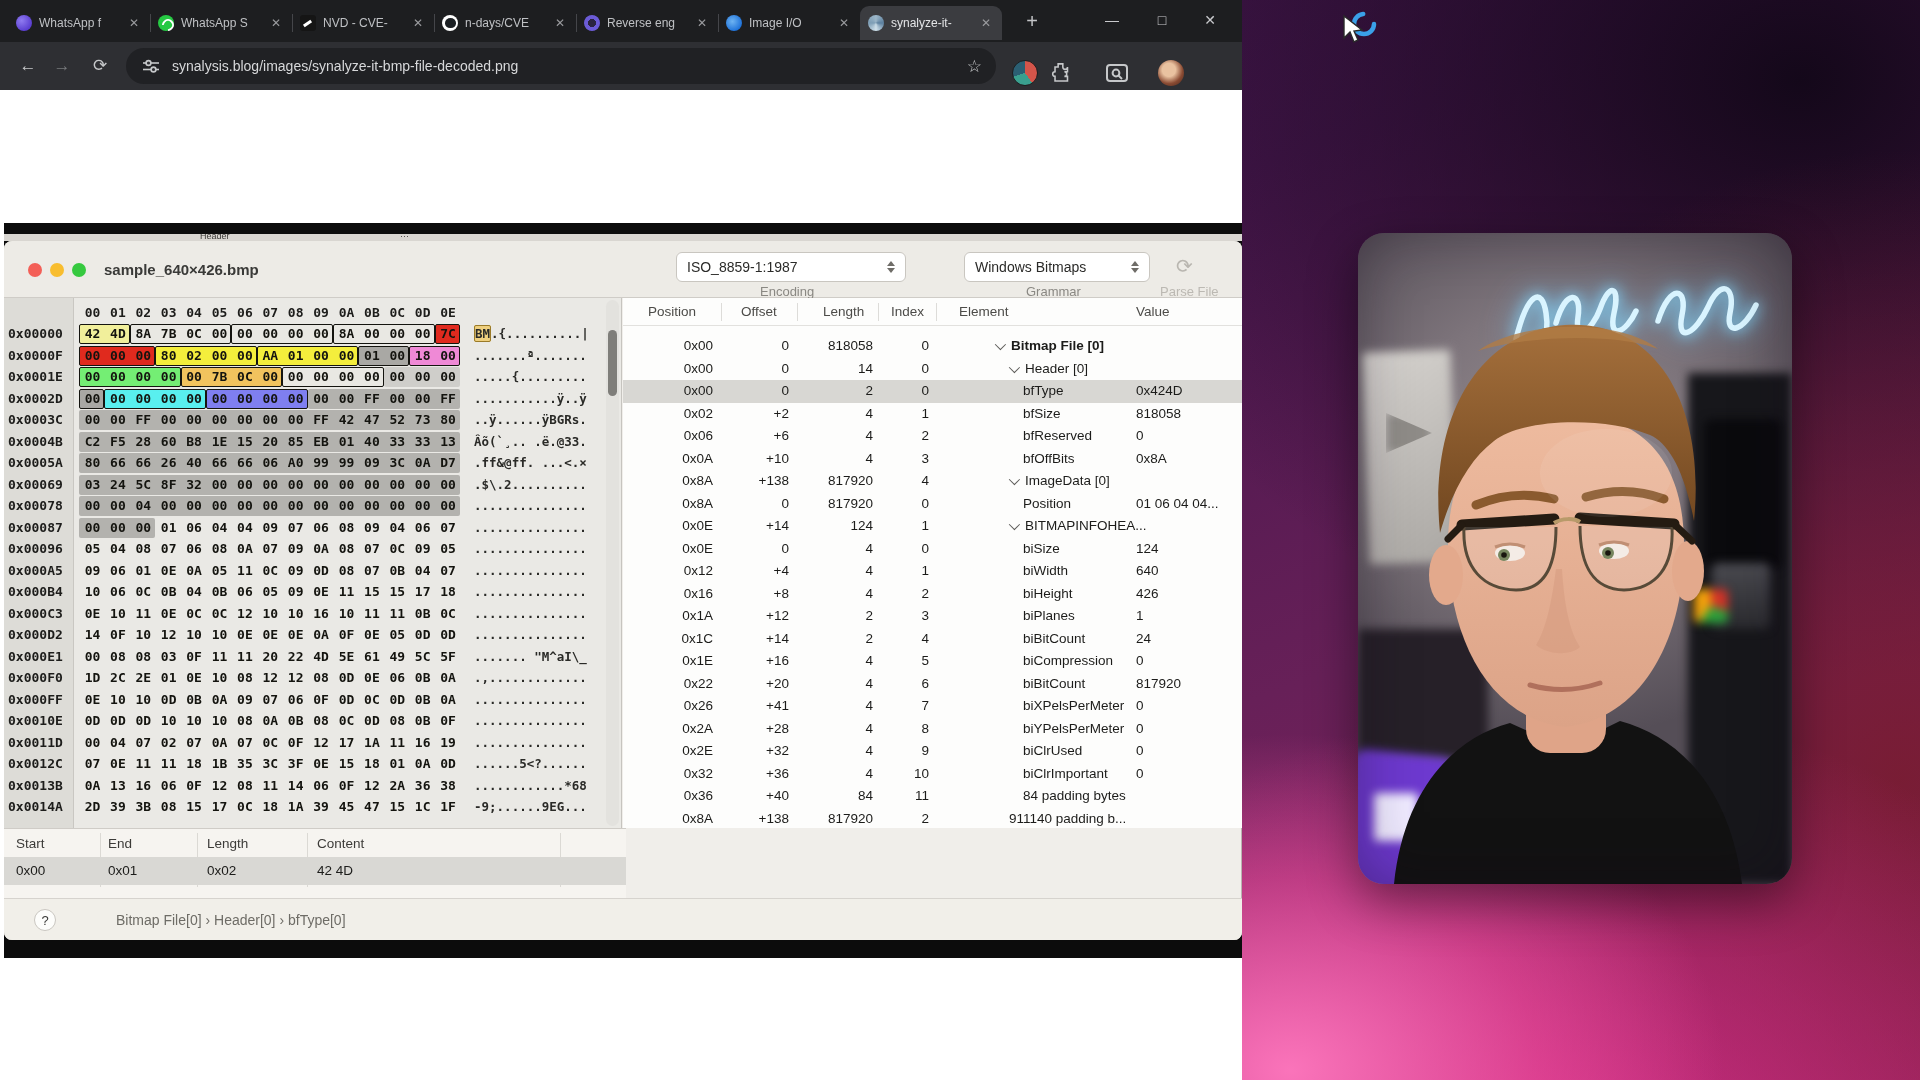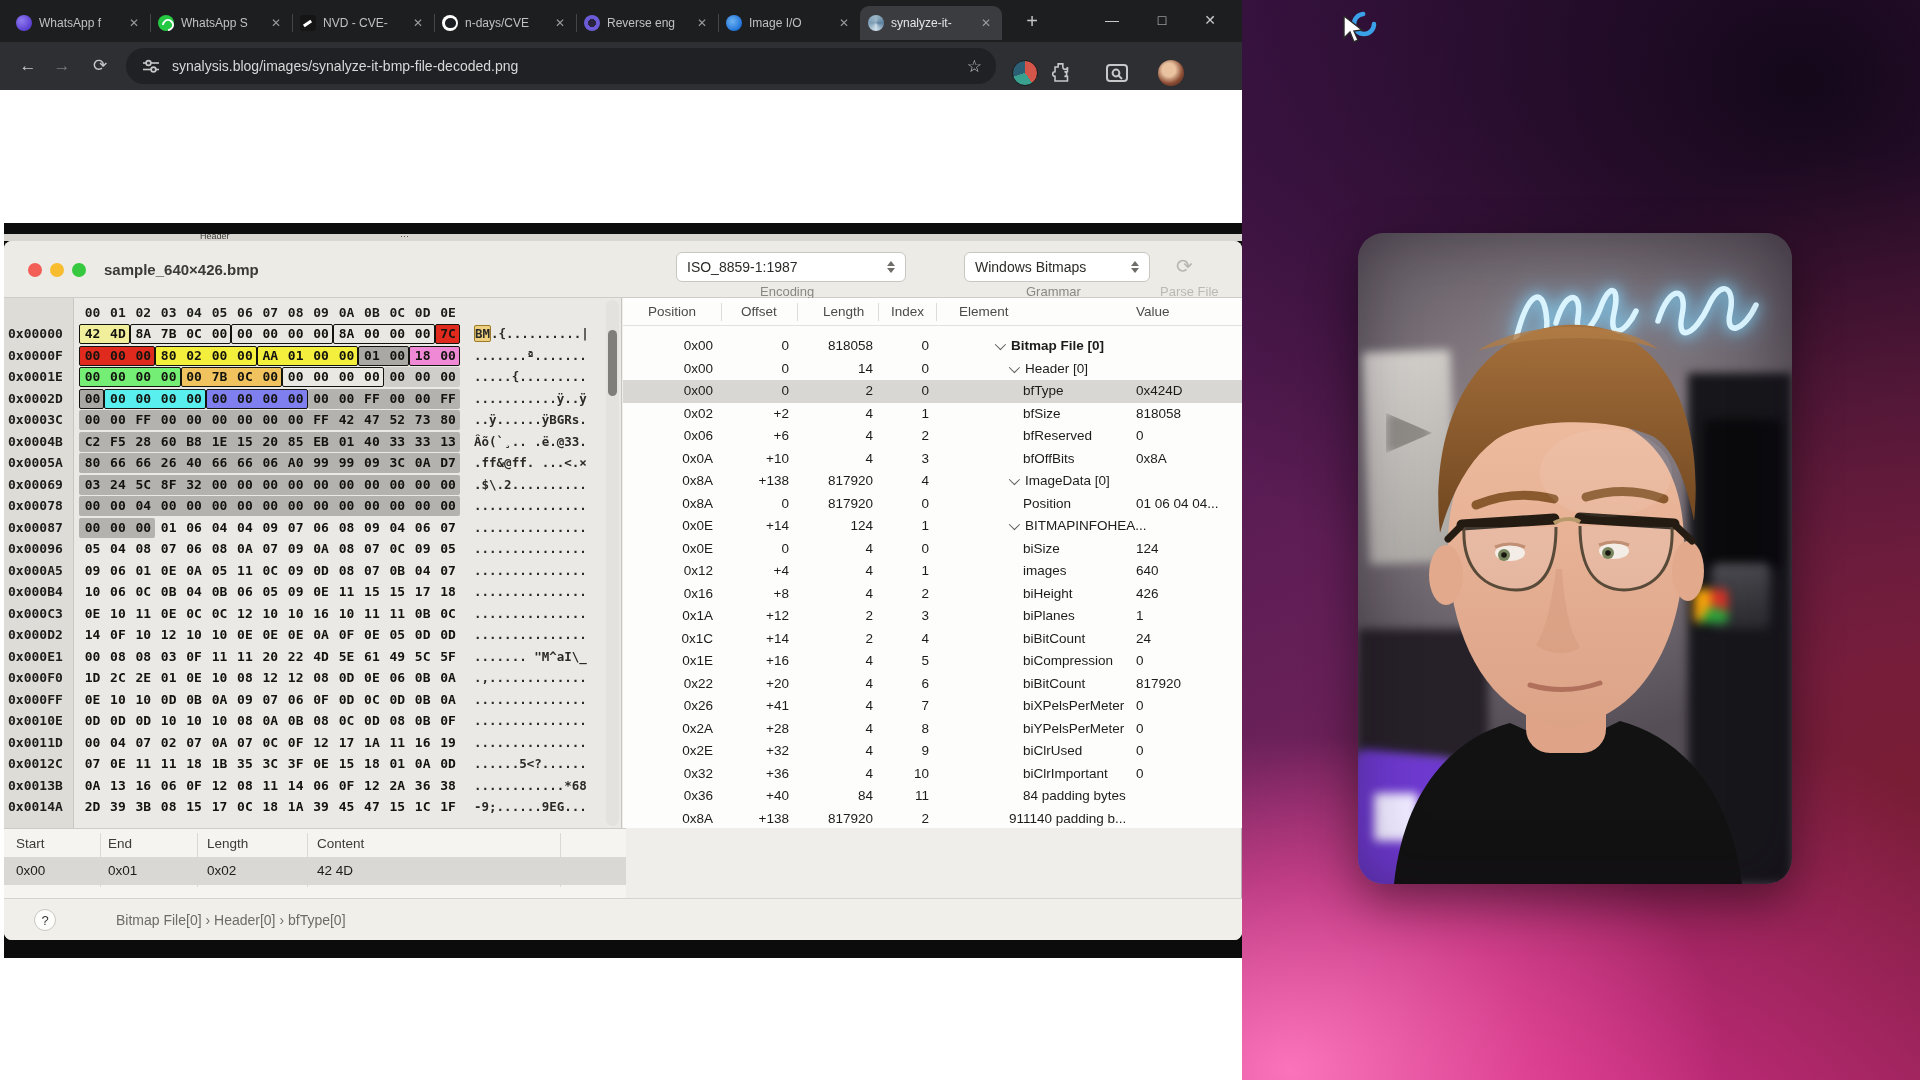--- a/index.html
+++ b/index.html
@@ -813,21 +813,21 @@
                   <span class="tcell num" style="right: 369px;">4</span>
                   <span class="tcell num" style="right: 313px;">0</span>
                   <span class="tcell" style="left: 400px;">biSize</span>
                   <span class="tcell" style="left: 513px;">124</span>
                 </div>
                 <div class="trow" style="top: 262px;">
                   <span class="tcell num" style="right: 529px;">0x12</span>
                   <span class="tcell num" style="right: 453px;">+4</span>
                   <span class="tcell num" style="right: 369px;">4</span>
                   <span class="tcell num" style="right: 313px;">1</span>
-                  <span class="tcell" style="left: 400px;">images</span>
+                  <span class="tcell" style="left: 400px;">biWidth</span>
                   <span class="tcell" style="left: 513px;">640</span>
                 </div>
                 <div class="trow" style="top: 284.5px;">
                   <span class="tcell num" style="right: 529px;">0x16</span>
                   <span class="tcell num" style="right: 453px;">+8</span>
                   <span class="tcell num" style="right: 369px;">4</span>
                   <span class="tcell num" style="right: 313px;">2</span>
                   <span class="tcell" style="left: 400px;">biHeight</span>
                   <span class="tcell" style="left: 513px;">426</span>
                 </div>

